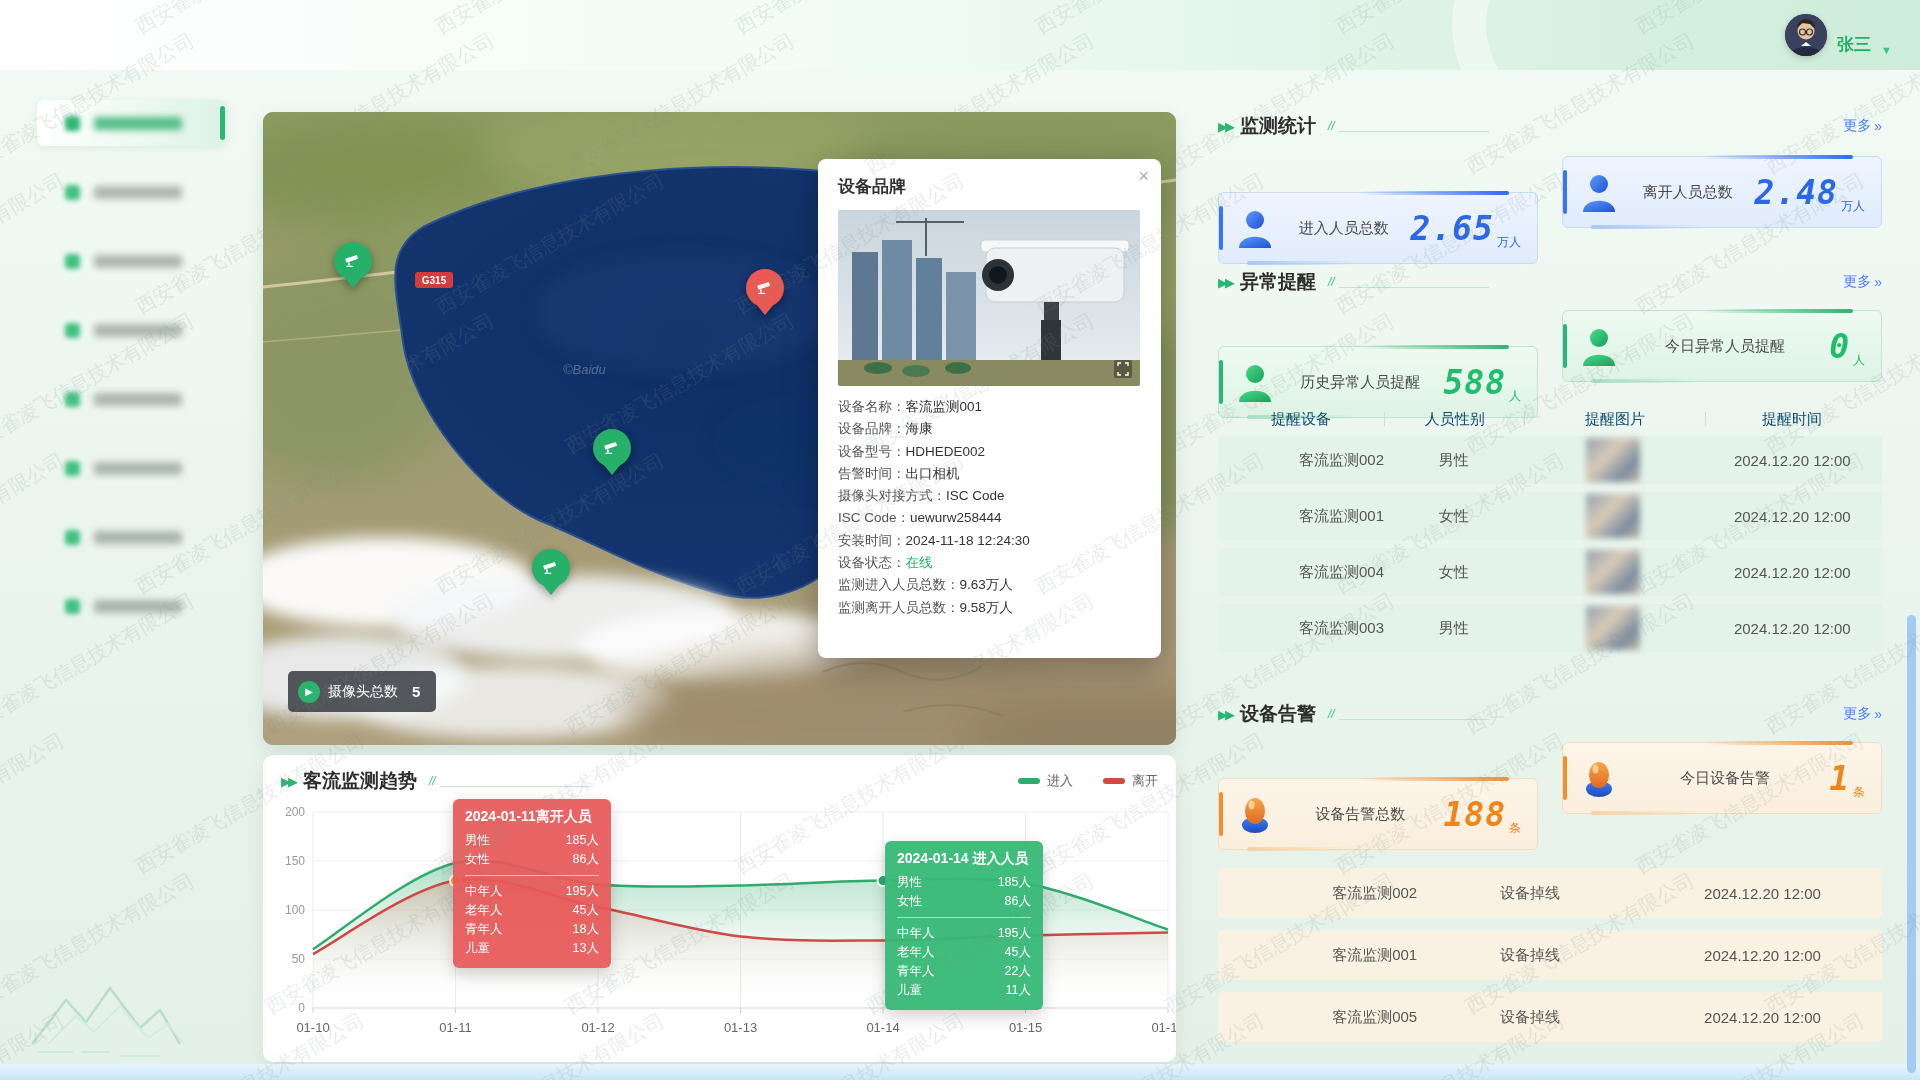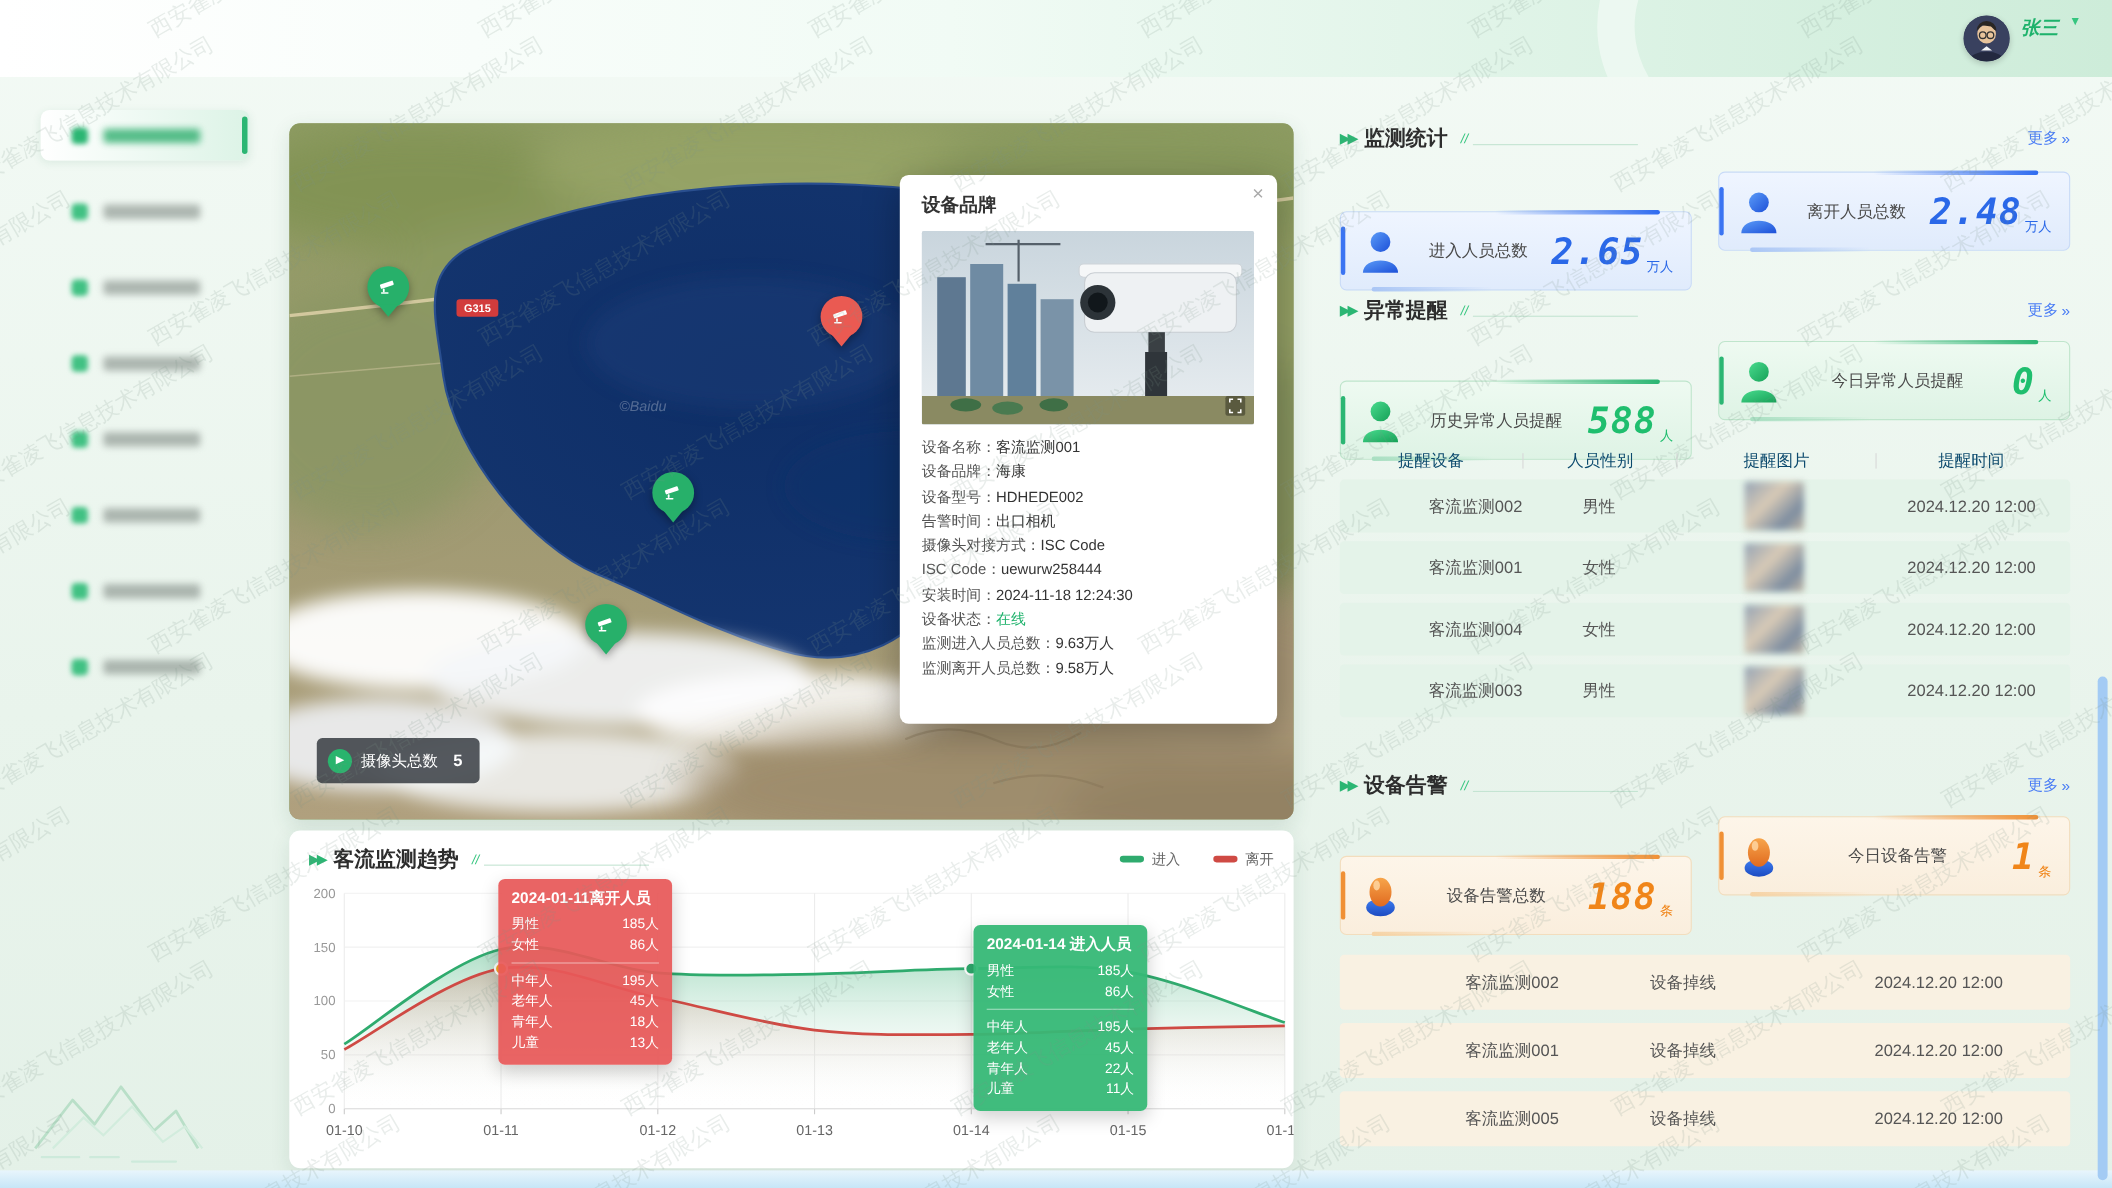--- a/index.html
+++ b/index.html
@@ -16,21 +16,21 @@
   #watermark span { position:absolute; font-size:20px; color:rgba(125,150,138,.17); transform:rotate(-30deg); white-space:nowrap; }
 
   
   .header { position:absolute; left:0; top:0; width:1920px; height:70px; z-index:5;
     background:linear-gradient(90deg,#ffffff 0%,#f1fbf5 45%,#cdecd9 100%); overflow:hidden; }
   .header::after { content:''; position:absolute; right:-60px; top:-150px; width:460px; height:280px;
     border-radius:50%; border:34px solid rgba(255,255,255,.45); }
   .app-title { position:absolute; left:30px; top:15px; font-size:34px; font-weight:bold; font-style:italic;
     letter-spacing:3px; background:linear-gradient(180deg,#41cd86,#0e9a57);
     -webkit-background-clip:text; background-clip:text; color:#15a863; -webkit-text-fill-color:transparent; }
-  .user-box { position:absolute; right:28px; top:14px; display:flex; align-items:flex-start; gap:10px;font-style:italic; }
+  .user-box { position:absolute; right:28px; top:14px; display:flex; align-items:flex-end; gap:10px; }
   .avatar { width:42px; height:42px; border-radius:50%; overflow:hidden; background:#39415f;
     box-shadow:0 2px 6px rgba(0,0,0,.2); }
   .user-name { font-size:17px; color:#1db26b; font-weight:bold; }
   .caret { font-size:11px; color:#35c57f; }
 
   
   .sidebar { position:absolute; left:37px; top:100px; width:190px; z-index:4; }
   .side-item { position:relative; height:46px; margin-bottom:23px; display:flex; align-items:center;
     border-radius:8px; cursor:pointer; }
   .side-item .dot { width:15px; height:15px; border-radius:4px; background:#41c183; margin-left:28px;

